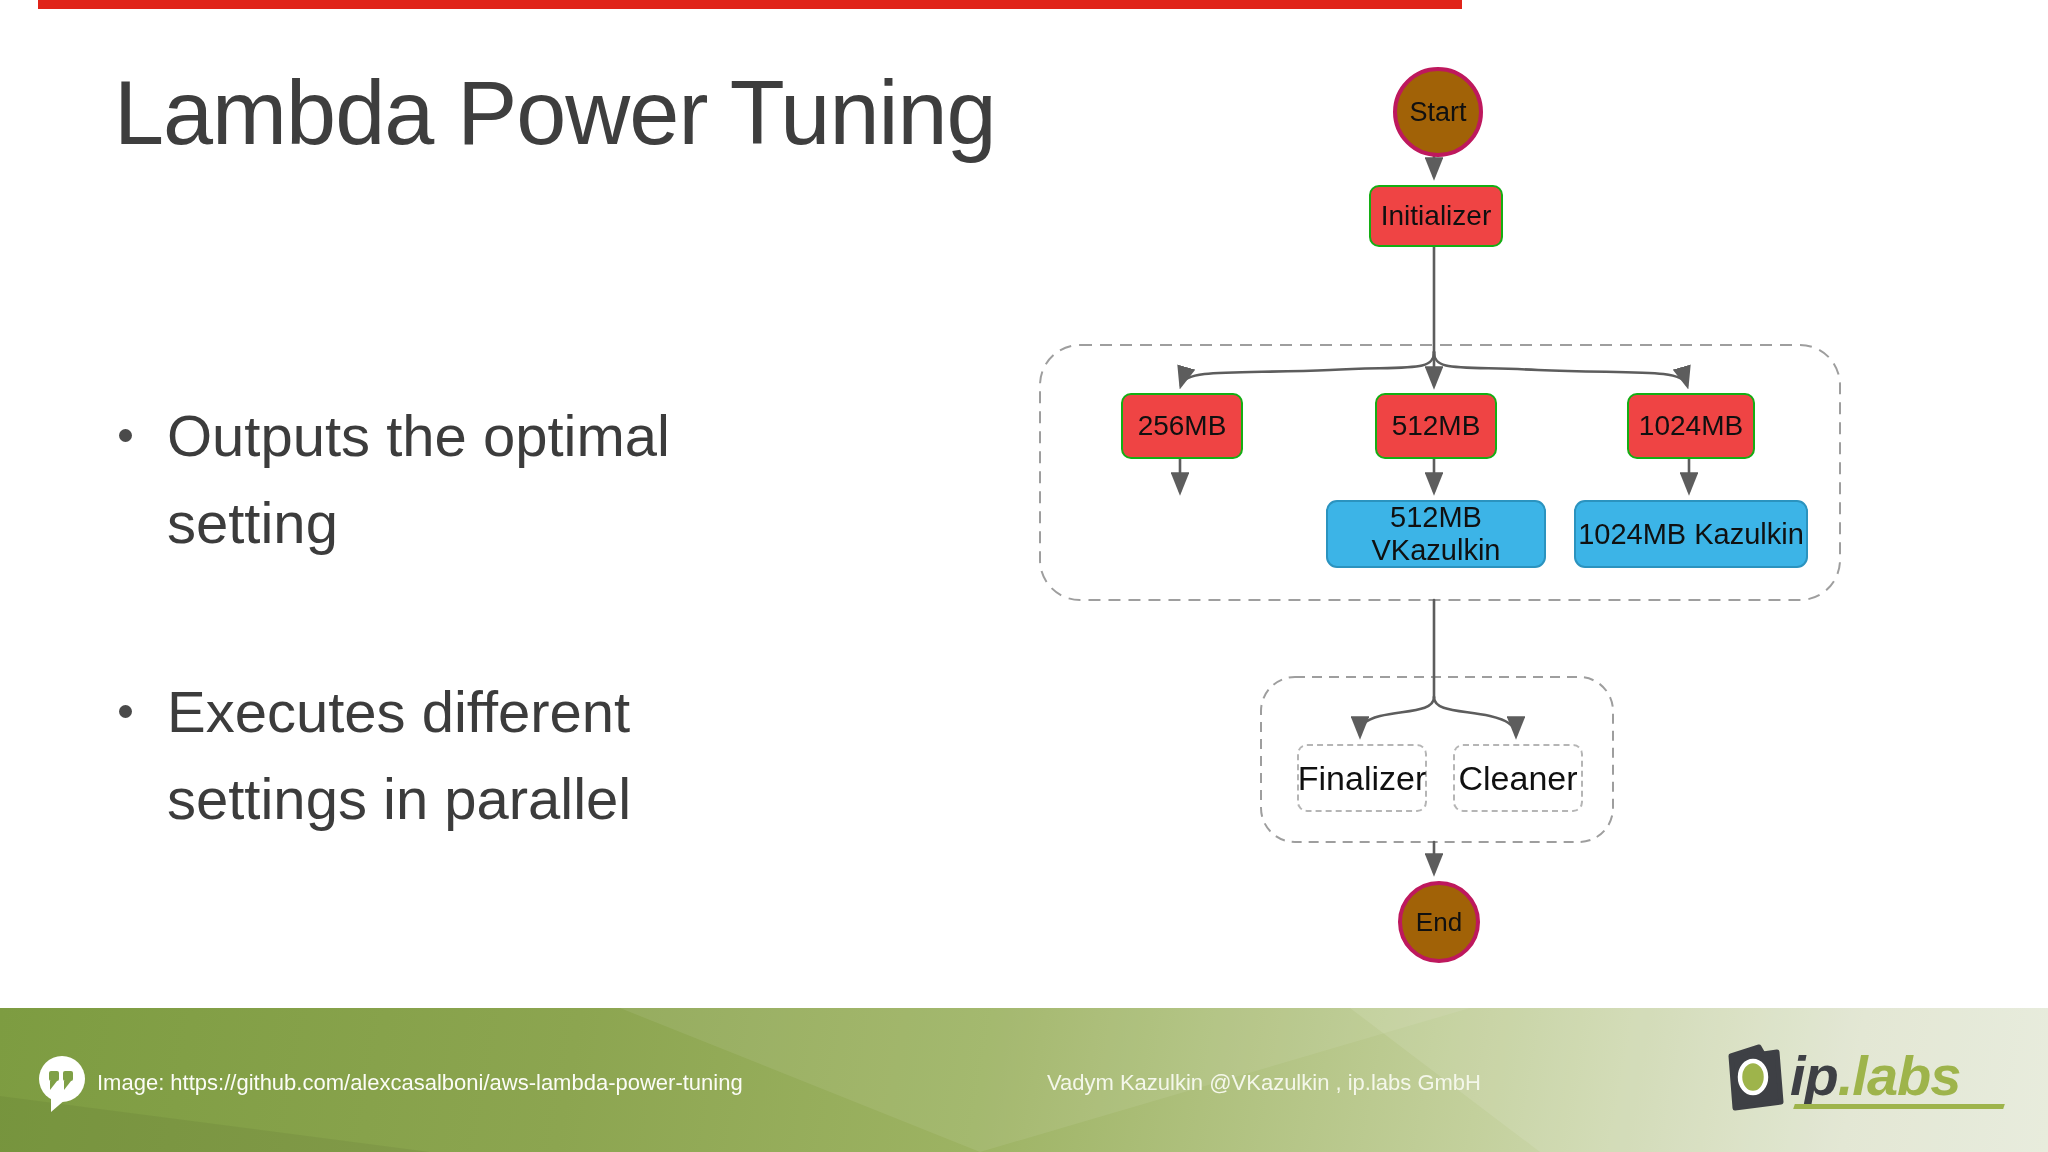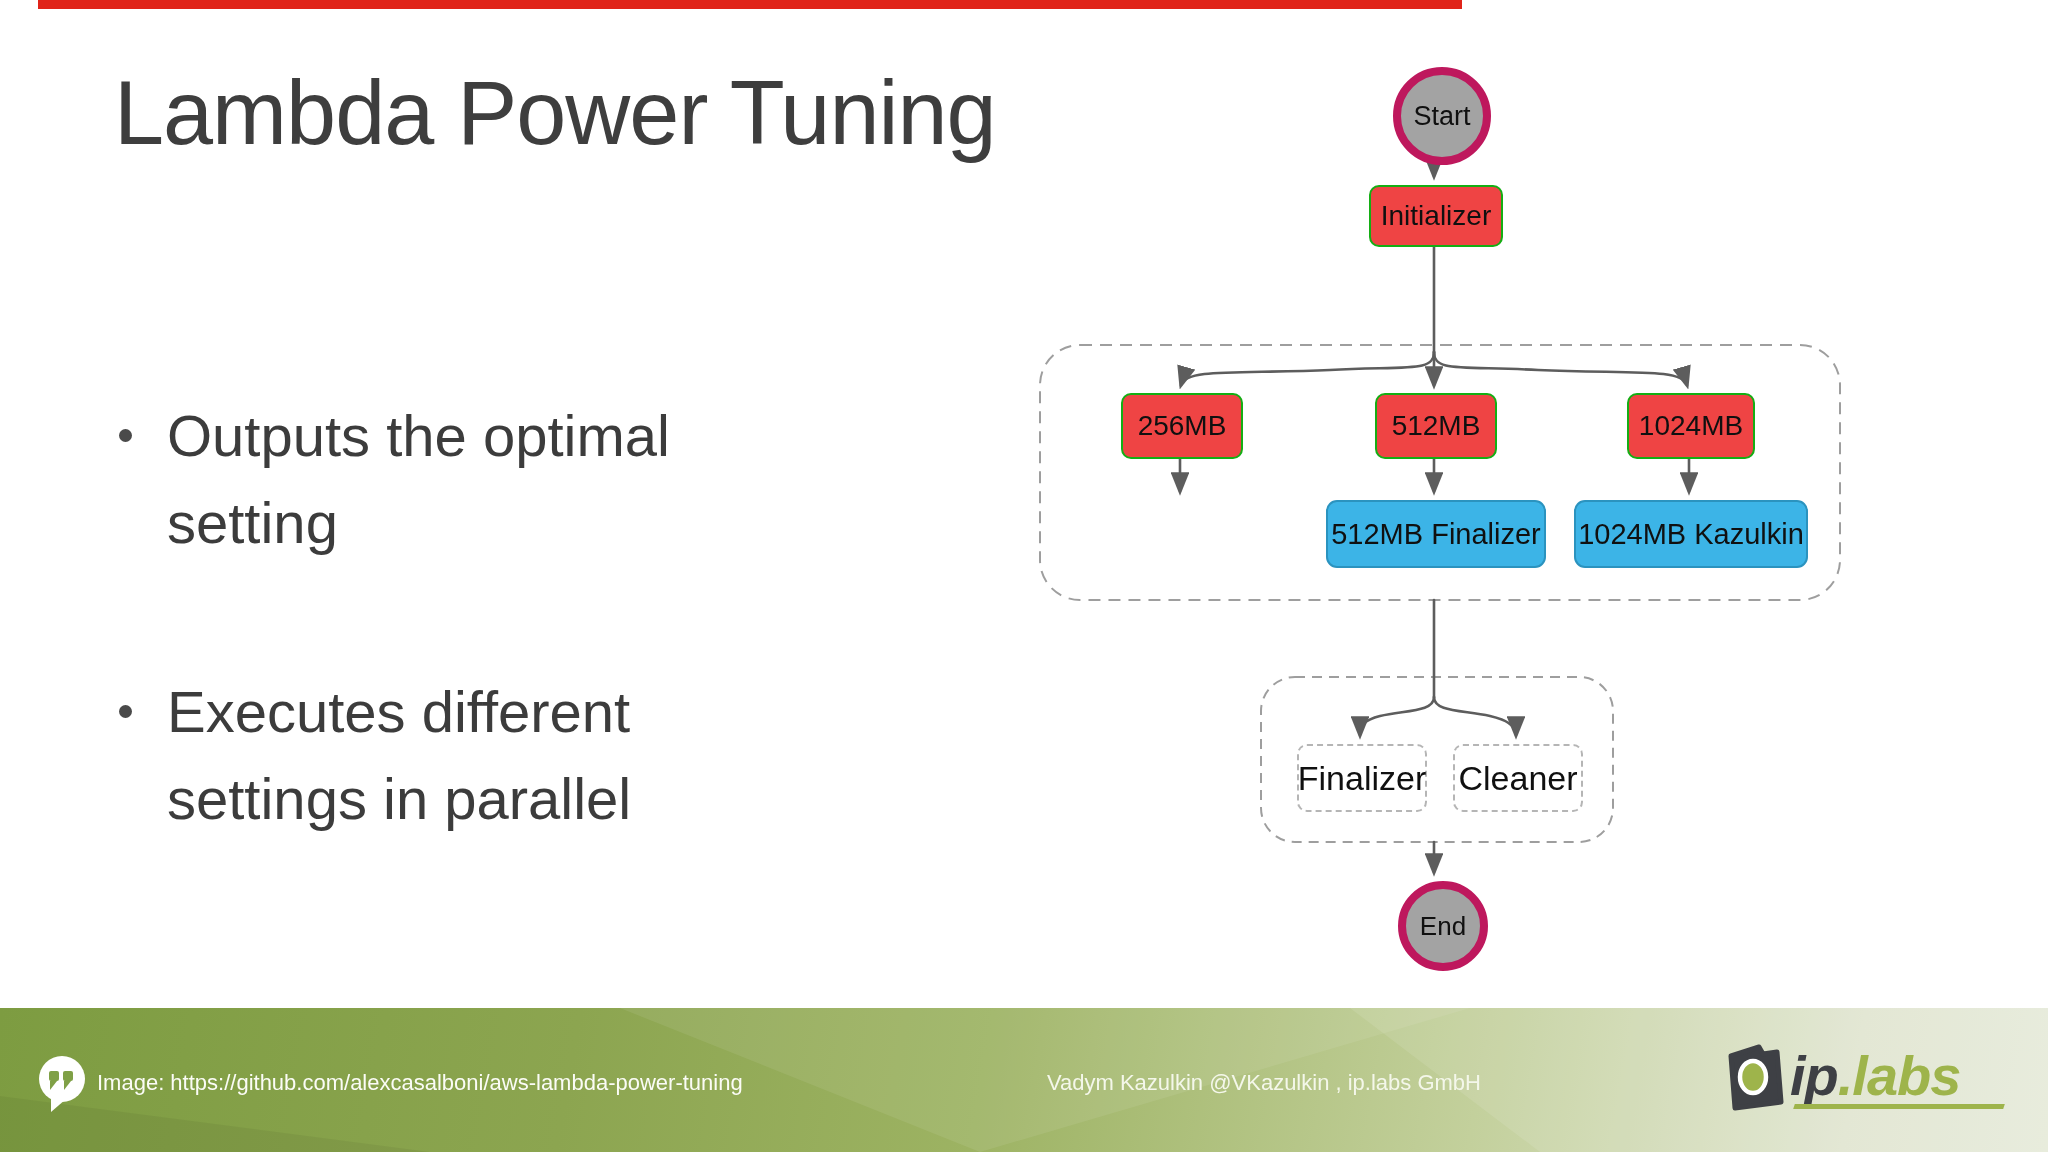--- a/index.html
+++ b/index.html
@@ -29,21 +29,21 @@
 
   
   .diagram{position:absolute;inset:0;}
   .connectors{position:absolute;left:0;top:0;pointer-events:none;}
   .node{
     position:absolute;display:flex;align-items:center;justify-content:center;
     color:#101010;text-align:center;
   }
   .circle{
     width:82px;height:82px;border-radius:50%;
-    background:#a3a3a3;border:8px solid #be185d;font-size:27px;
+    background:#a16207;border:4px solid #be185d;font-size:27px;
   }
   .n-start{left:1393px;top:67px;}
   .n-end{left:1398px;top:881px;width:74px;height:74px;font-size:26px;}
   .green{
     background:#ef4444;border:2px solid #14ae14;border-radius:10px;font-size:28px;
   }
   .n-init{left:1369px;top:185px;width:130px;height:58px;}
   .n-256{left:1121px;top:393px;width:118px;height:62px;}
   .n-512{left:1375px;top:393px;width:118px;height:62px;}
   .n-1024{left:1627px;top:393px;width:124px;height:62px;}
@@ -126,21 +126,21 @@
       <path d="M1434,697 C1434,712 1462,710 1490,716 C1508,720 1516,726 1516,735" marker-end="url(#arw)"></path>
       <path d="M1434,842 L1434,872" marker-end="url(#arw)"></path>
     </g>
   </svg>
 
   <div class="node circle n-start">Start</div>
   <div class="node green n-init">Initializer</div>
   <div class="node green n-256">256MB</div>
   <div class="node green n-512">512MB</div>
   <div class="node green n-1024">1024MB</div>
-  <div class="node blue n-exec512">512MB Finalizer</div>
+  <div class="node blue n-exec512">512MB VKazulkin</div>
   <div class="node blue n-exec1024">1024MB Kazulkin</div>
   <div class="node dashedbox n-final">Finalizer</div>
   <div class="node dashedbox n-clean">Cleaner</div>
   <div class="node circle n-end">End</div>
 </div>
 
 <div class="footer">
   <svg class="footer-facets" width="2048" height="144" viewBox="0 0 2048 144">
     <polygon points="620,0 1470,0 980,144" fill="rgba(255,255,255,0.08)"></polygon>
     <polygon points="0,144 0,88 430,144" fill="rgba(0,0,0,0.05)"></polygon>

